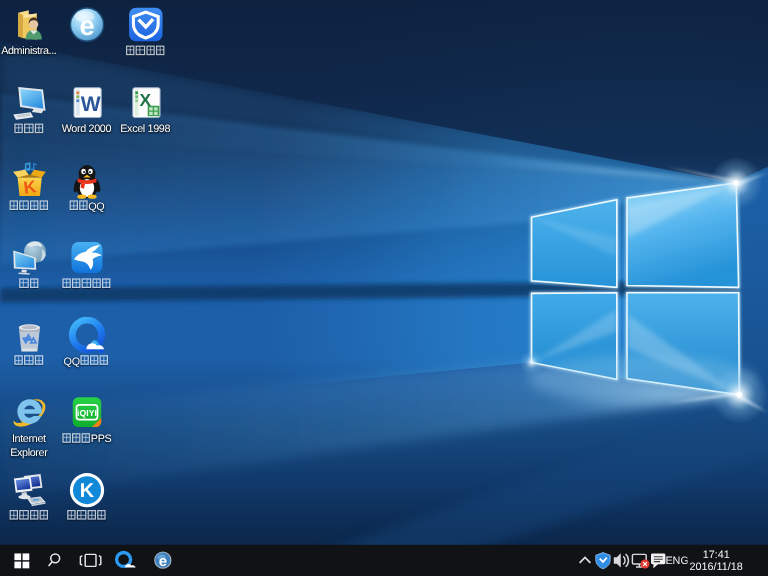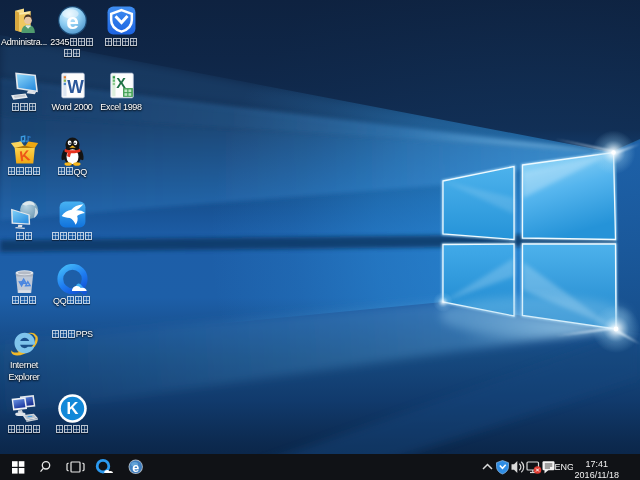--- a/index.html
+++ b/index.html
@@ -9,21 +9,21 @@
 .ic svg{display:block;width:31px;height:31px}
 .lb{margin-top:1px;font-size:9px;line-height:11.5px;color:#fff;letter-spacing:-0.3px;text-shadow:0 1px 2px rgba(0,0,0,0.9),0 0 2px rgba(0,0,0,0.7)}
 .c{display:inline-block;width:7.2px;height:7.6px;margin:0 0.5px;vertical-align:-0.5px;
    border:0.9px solid rgba(255,255,255,0.72);
    background:
     linear-gradient(rgba(255,255,255,0.45),rgba(255,255,255,0.45)) 50% 50%/100% 1px no-repeat,
     linear-gradient(rgba(255,255,255,0.45),rgba(255,255,255,0.45)) 50% 50%/1px 100% no-repeat;
    box-shadow:0 1px 1px rgba(0,0,0,0.45)}
 #taskbar{position:absolute;left:0;bottom:0;width:640px;height:26px;background:#101216;display:flex;align-items:center}
 #tb-icons{position:absolute;left:0;top:0}
-#tray{position:absolute;right:0;top:0;height:26px;display:flex;align-items:flex-end}
+#tray{position:absolute;right:0;top:0;height:26px;display:flex;align-items:center}
 #clock{color:#f2f2f2;font-size:9px;line-height:10.5px;text-align:center;margin-right:21px;margin-left:2px}
 </style></head>
 <body>
 <div id="stage">
 
 <svg id="wp" width="640" height="480" viewBox="0 0 640 480">
 <defs>
 <linearGradient id="gV" x1="0" y1="0" x2="0" y2="480" gradientUnits="userSpaceOnUse">
  <stop offset="0" stop-color="#0e2240"></stop>
  <stop offset="0.27" stop-color="#102b50"></stop>
@@ -162,21 +162,20 @@
               <stop offset="0.5" stop-color="#8ecdf2"></stop>
               <stop offset="1" stop-color="#4890c8"></stop>
             </radialGradient>
           </defs>
 <circle cx="15" cy="15" r="14" fill="#1c4a74"></circle>
 <circle cx="15" cy="15" r="12.8" fill="url(#g2345)"></circle>
 <ellipse cx="13" cy="8.5" rx="8" ry="4.5" fill="#ffffff" opacity="0.45"></ellipse>
 <text x="15" y="23" font-family="'Liberation Sans',sans-serif" font-size="22" font-weight="bold" fill="#ffffff" text-anchor="middle">e</text>
 </svg>
       </div>
-      <div class="lb"><span class="lt">2345<i class="c"></i><i class="c"></i><i class="c"></i></span><br><span class="lt"><i class="c"></i><i class="c"></i></span></div>
     </div>
 <div class="cell" style="left:90px;top:5px">
       <div class="ic">
         <svg width="30" height="30" viewBox="0 0 30 30">
 <defs>
             <linearGradient id="ggj" x1="0" y1="0" x2="0" y2="1">
 <stop offset="0" stop-color="#3f8ef2"></stop>
               <stop offset="1" stop-color="#1d63e0"></stop>
             </linearGradient>
           </defs>
@@ -356,20 +355,34 @@
       <div class="ic">
         <svg width="30" height="30" viewBox="0 0 30 30">
 <path d="M26.8,7.8 C25.4,4.4 21,3.7 16.2,5.6 C20.5,4.7 23.9,5.8 25,8.6 Z" fill="#f0b929"></path>
 <path d="M27.1,7.5 C29.3,11.3 27,17 21.4,21.3 C15.6,25.8 8.3,27.8 4.3,26 C2.6,25.1 1.9,23.5 2.3,21.5 C3.1,23.6 5.8,24.3 9.4,23.4 C8.2,22.3 7.4,20.9 7.2,19.3 C8.5,21.1 10.5,22.2 13,22.5 C16.5,22.1 20,20.4 22.5,17.7 C25.4,14.3 26.3,10.4 24.9,7.8 C25.7,7.5 26.5,7.4 27.1,7.5 Z" fill="#f0b929"></path>
 <path d="M15.2,4.6 C9.7,4.6 5.3,9 5.3,14.5 C5.3,20 9.7,24.4 15.2,24.4 C19.4,24.4 23,21.8 24.4,18.1 L18.2,18.1 C17.4,19 16.4,19.5 15.2,19.5 C13.1,19.5 11.3,18.2 10.7,16.3 L24.9,16.3 C25,15.7 25.1,15.1 25.1,14.5 C25.1,9 20.7,4.6 15.2,4.6 Z M10.8,12.6 C11.4,10.8 13.2,9.5 15.2,9.5 C17.2,9.5 19,10.8 19.6,12.6 Z" fill="#7fc4ec"></path>
 </svg>
       </div>
       <div class="lb"><span class="lt">Internet</span><br><span class="lt">Explorer</span></div>
     </div>
 <div class="cell" style="left:41px;top:328px">
+      <div class="ic">
+        <svg width="30" height="30" viewBox="0 0 30 30">
+<defs>
+            <linearGradient id="giq" x1="0" y1="0" x2="0" y2="1">
+<stop offset="0" stop-color="#27d145"></stop>
+              <stop offset="1" stop-color="#0fae2e"></stop>
+            </linearGradient>
+          </defs>
+<rect x="3.5" y="3" width="23" height="24" rx="4.5" fill="url(#giq)"></rect>
+<path d="M26.5,19.5 L26.5,22.5 C26.5,25 24.5,27 22,27 L19,27 Z" fill="#f08018"></path>
+<rect x="6.5" y="9" width="17" height="12" rx="2.5" fill="none" stroke="#ffffff" stroke-width="1.4"></rect>
+<text x="15" y="17.8" font-family="'Liberation Sans',sans-serif" font-size="7" font-weight="bold" fill="#ffffff" text-anchor="middle">iQIYI</text>
+</svg>
+      </div>
       <div class="lb"><span class="lt"><i class="c"></i><i class="c"></i><i class="c"></i>PPS</span></div>
     </div>
 <div class="cell" style="left:-7px;top:392.5px">
       <div class="ic">
         <svg width="30" height="30" viewBox="0 0 30 30">
 <defs>
             <linearGradient id="gbb" x1="0" y1="0" x2="0.5" y2="1">
 <stop offset="0" stop-color="#6f9ae8"></stop>
               <stop offset="1" stop-color="#1c38a0"></stop>
             </linearGradient>

